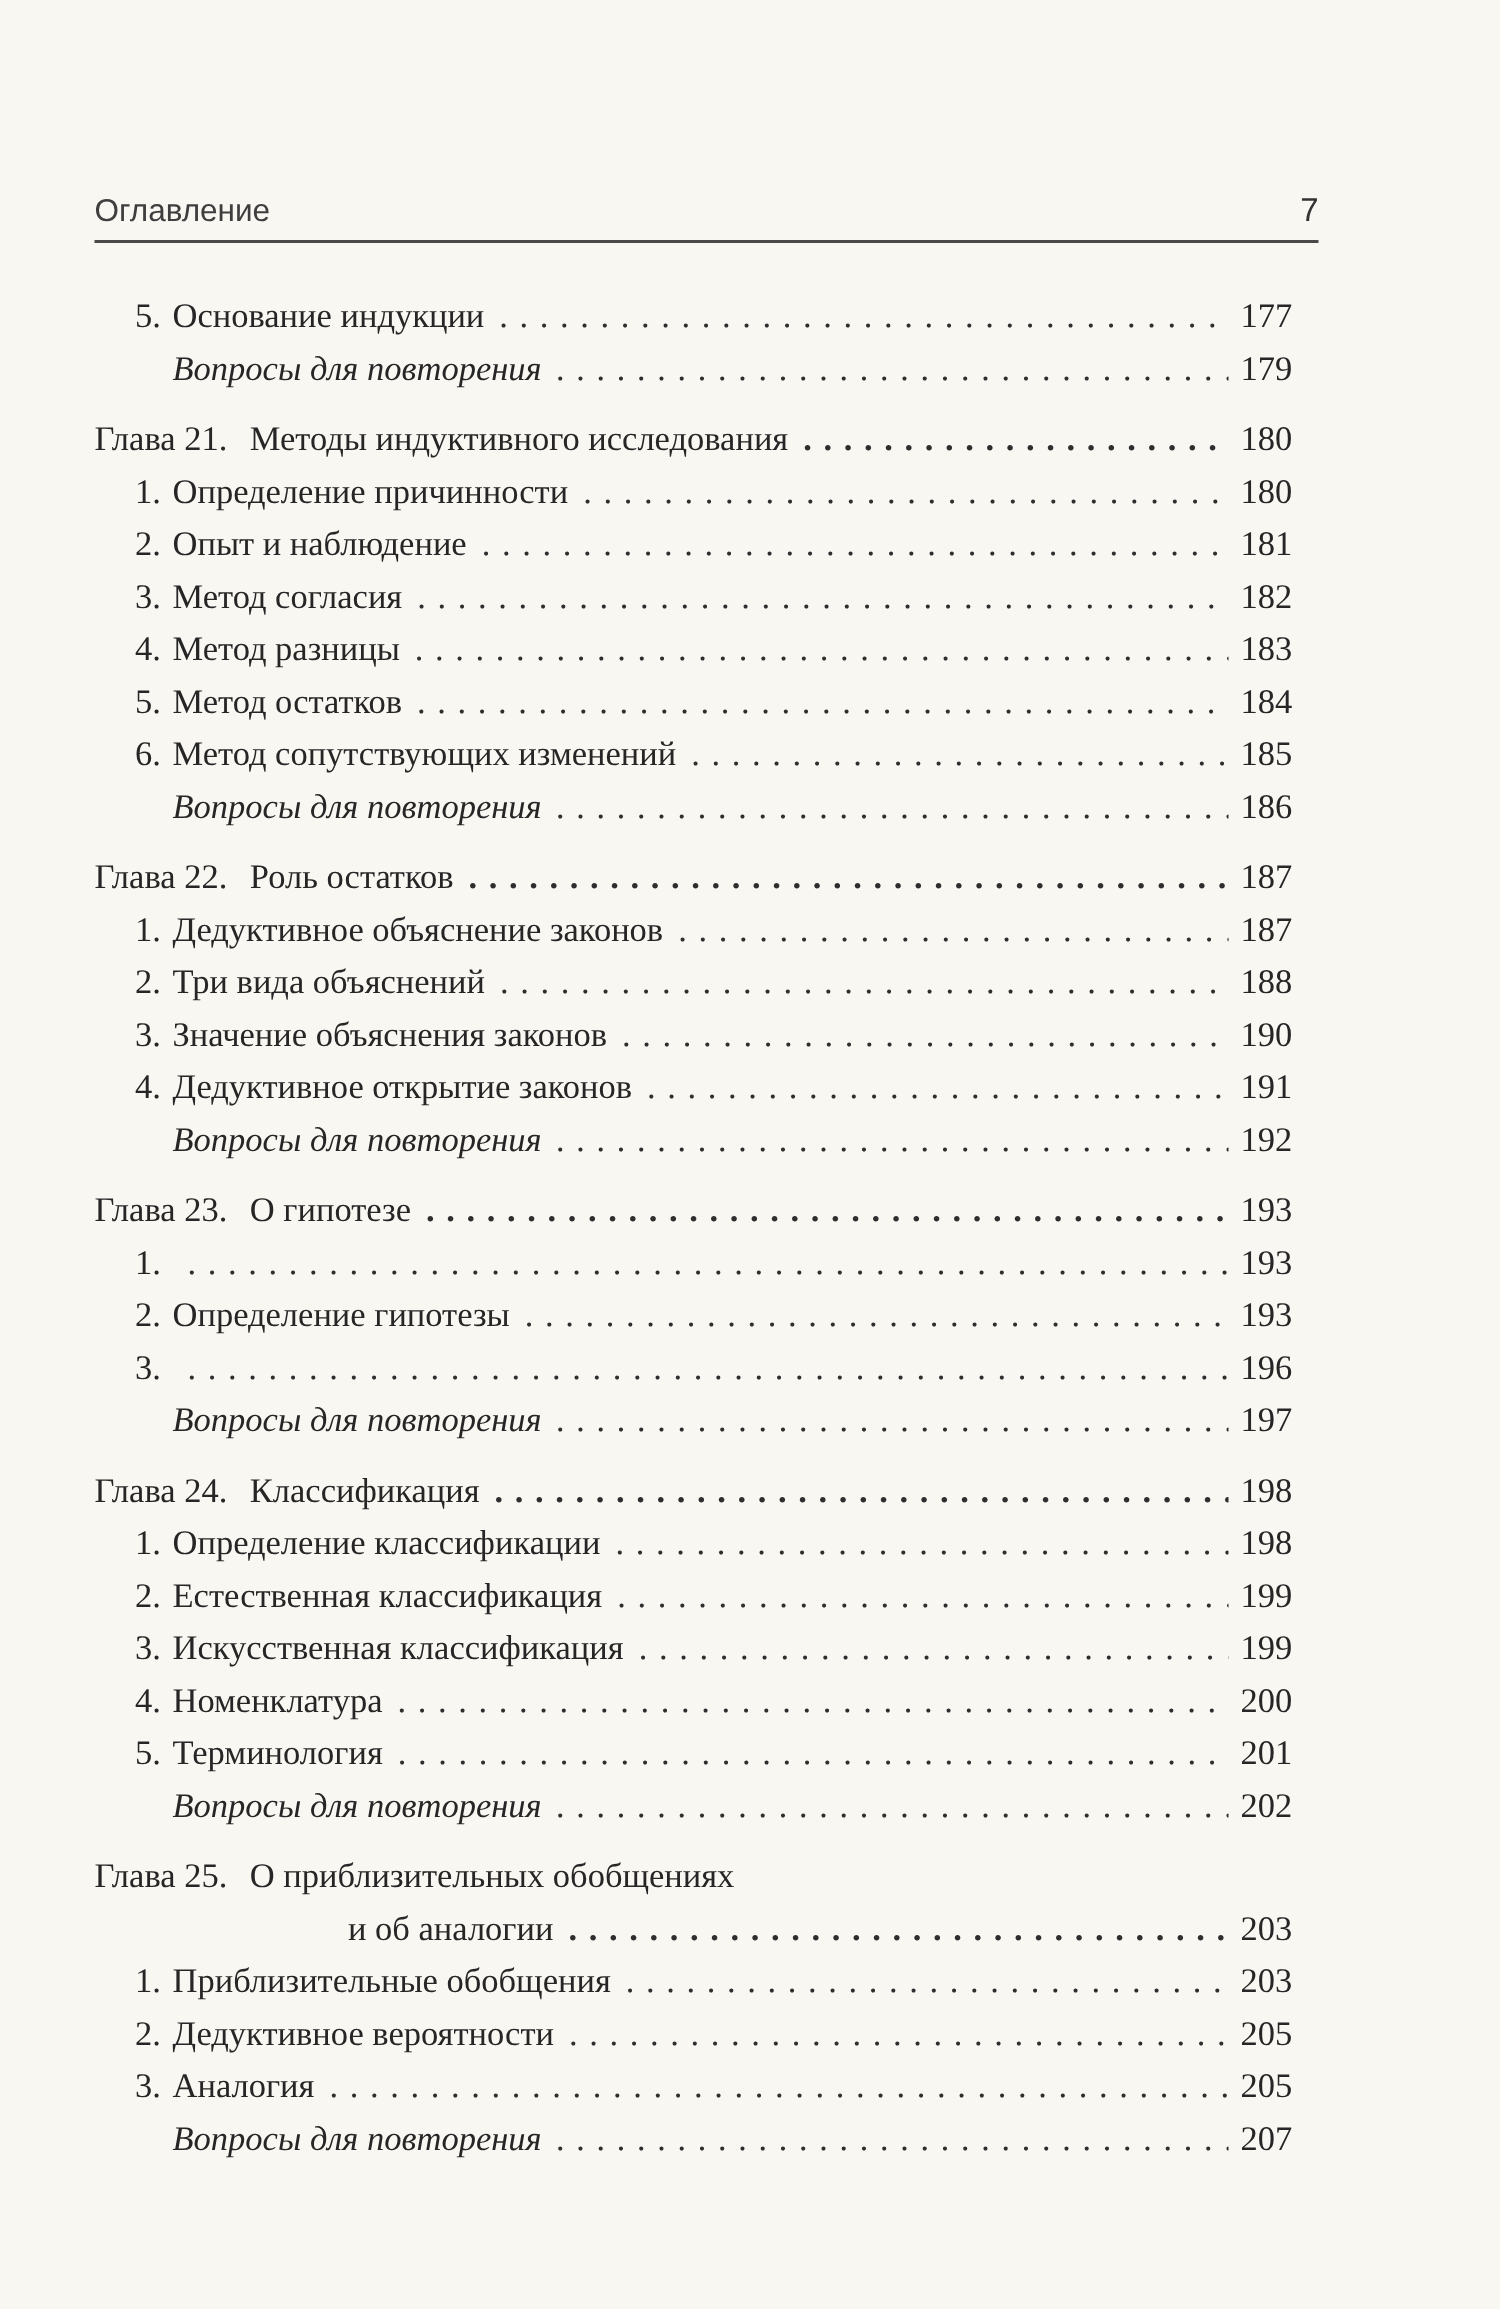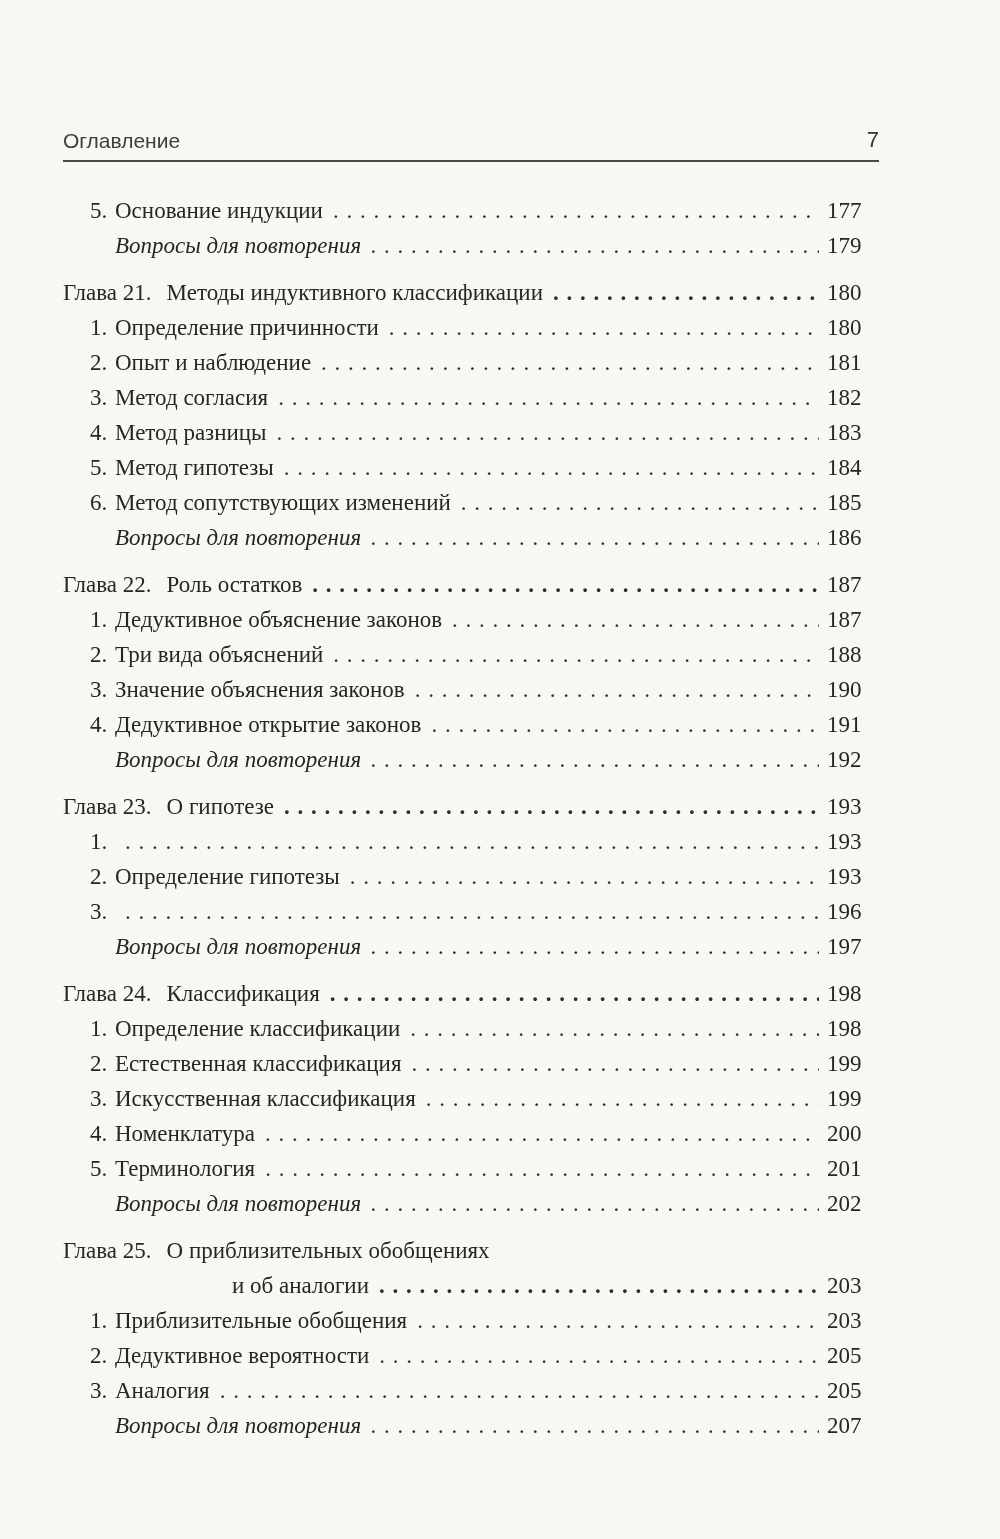--- a/index.html
+++ b/index.html
@@ -97,21 +97,21 @@
           <span class="dots"></span>
           <span class="pg">177</span>
         </div>
         <div class="row review">
           <span class="label">Вопросы для повторения</span>
           <span class="dots"></span>
           <span class="pg">179</span>
         </div>
         <div class="row chapter">
           <span class="prefix">Глава 21.</span>
-          <span class="label">Методы индуктивного классификации</span>
+          <span class="label">Методы индуктивного исследования</span>
           <span class="dots"></span>
           <span class="pg">180</span>
         </div>
         <div class="row item">
           <span class="num">1.</span>
           <span class="label">Определение причинности</span>
           <span class="dots"></span>
           <span class="pg">180</span>
         </div>
         <div class="row item">
@@ -127,21 +127,21 @@
           <span class="pg">182</span>
         </div>
         <div class="row item">
           <span class="num">4.</span>
           <span class="label">Метод разницы</span>
           <span class="dots"></span>
           <span class="pg">183</span>
         </div>
         <div class="row item">
           <span class="num">5.</span>
-          <span class="label">Метод гипотезы</span>
+          <span class="label">Метод остатков</span>
           <span class="dots"></span>
           <span class="pg">184</span>
         </div>
         <div class="row item">
           <span class="num">6.</span>
           <span class="label">Метод сопутствующих изменений</span>
           <span class="dots"></span>
           <span class="pg">185</span>
         </div>
         <div class="row review">

